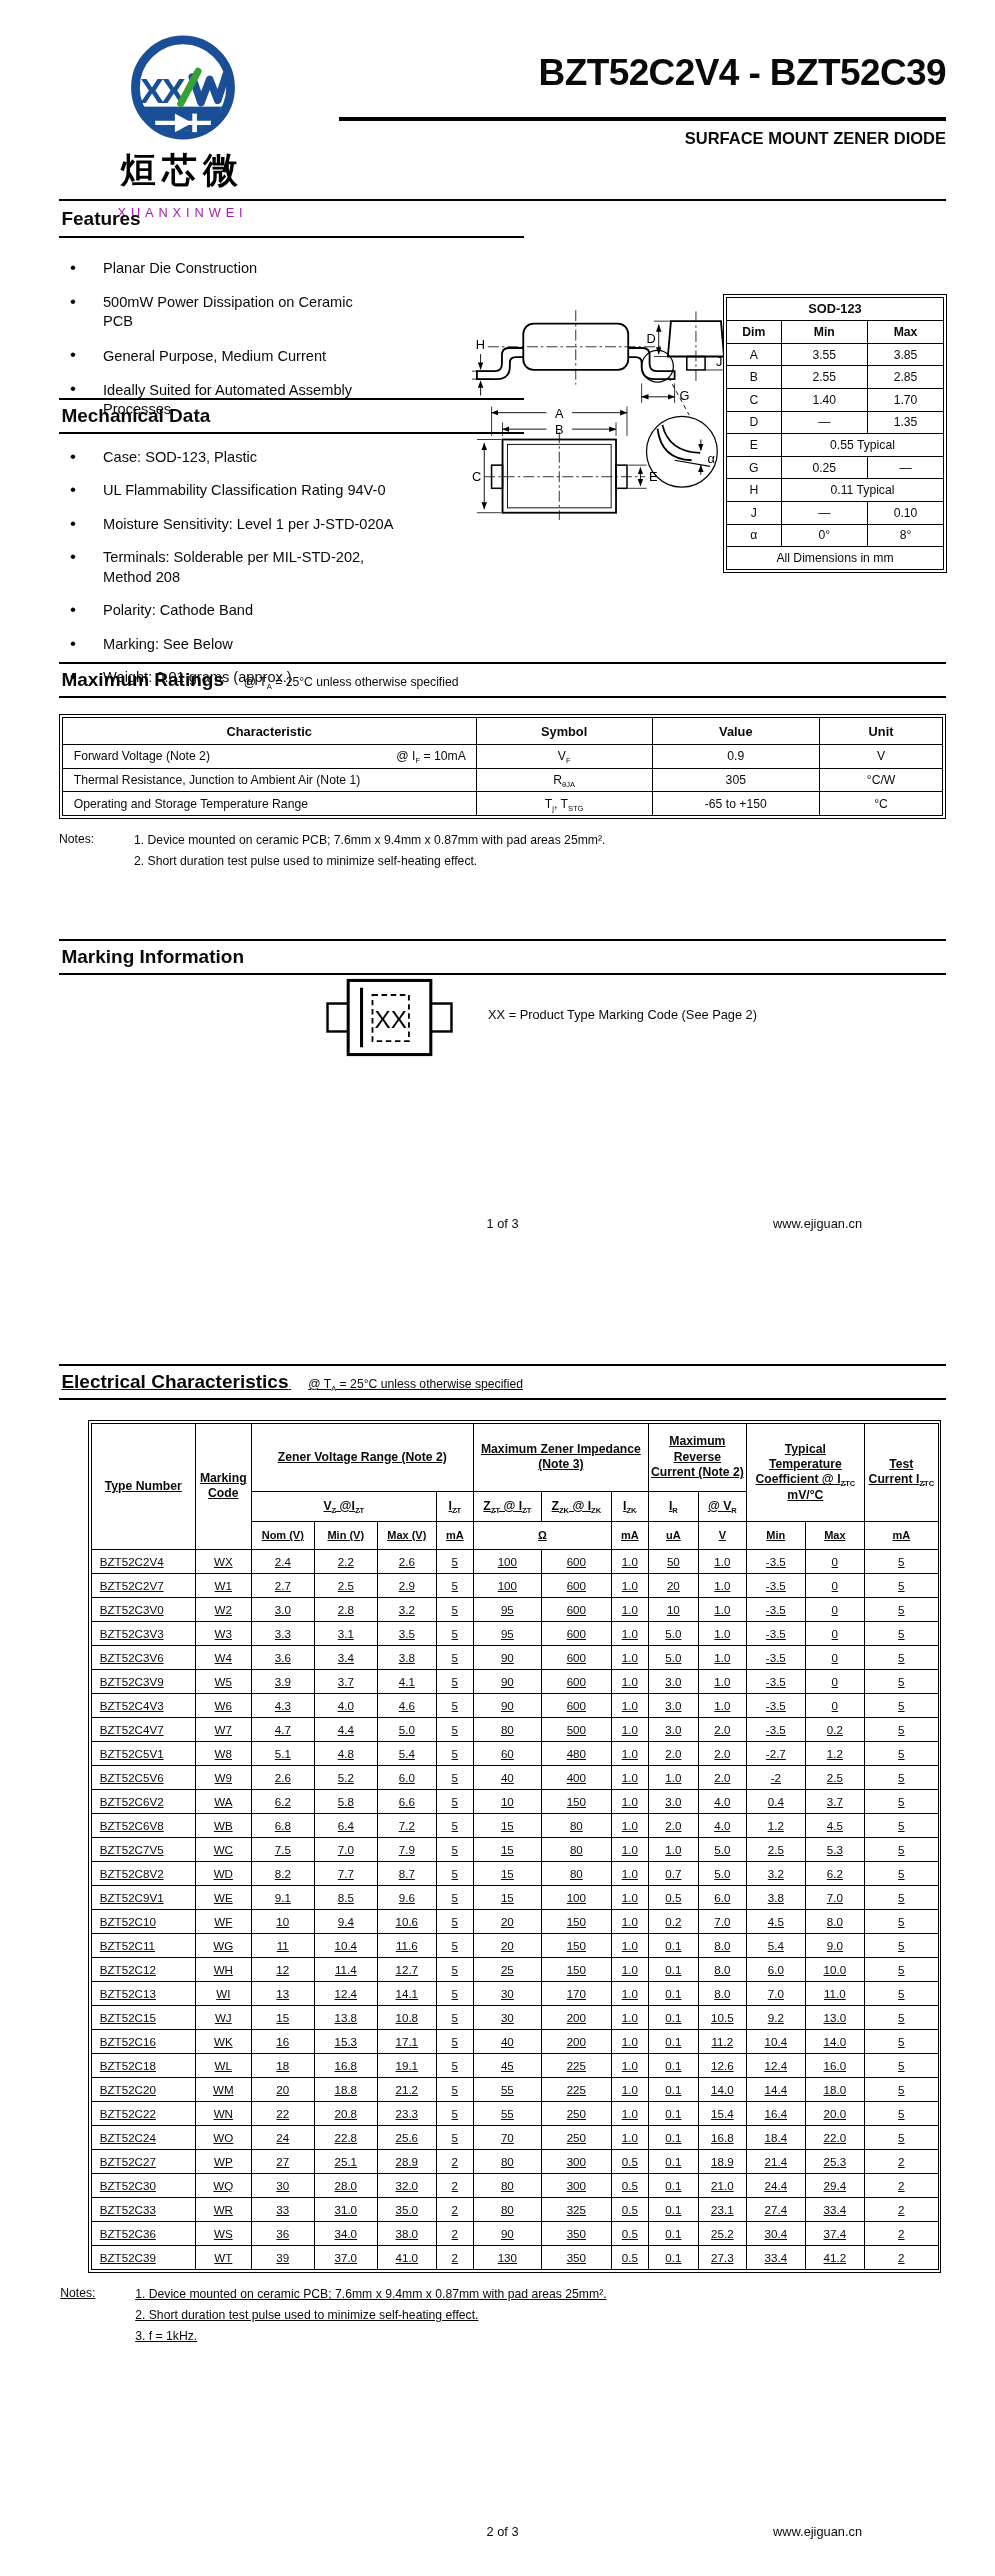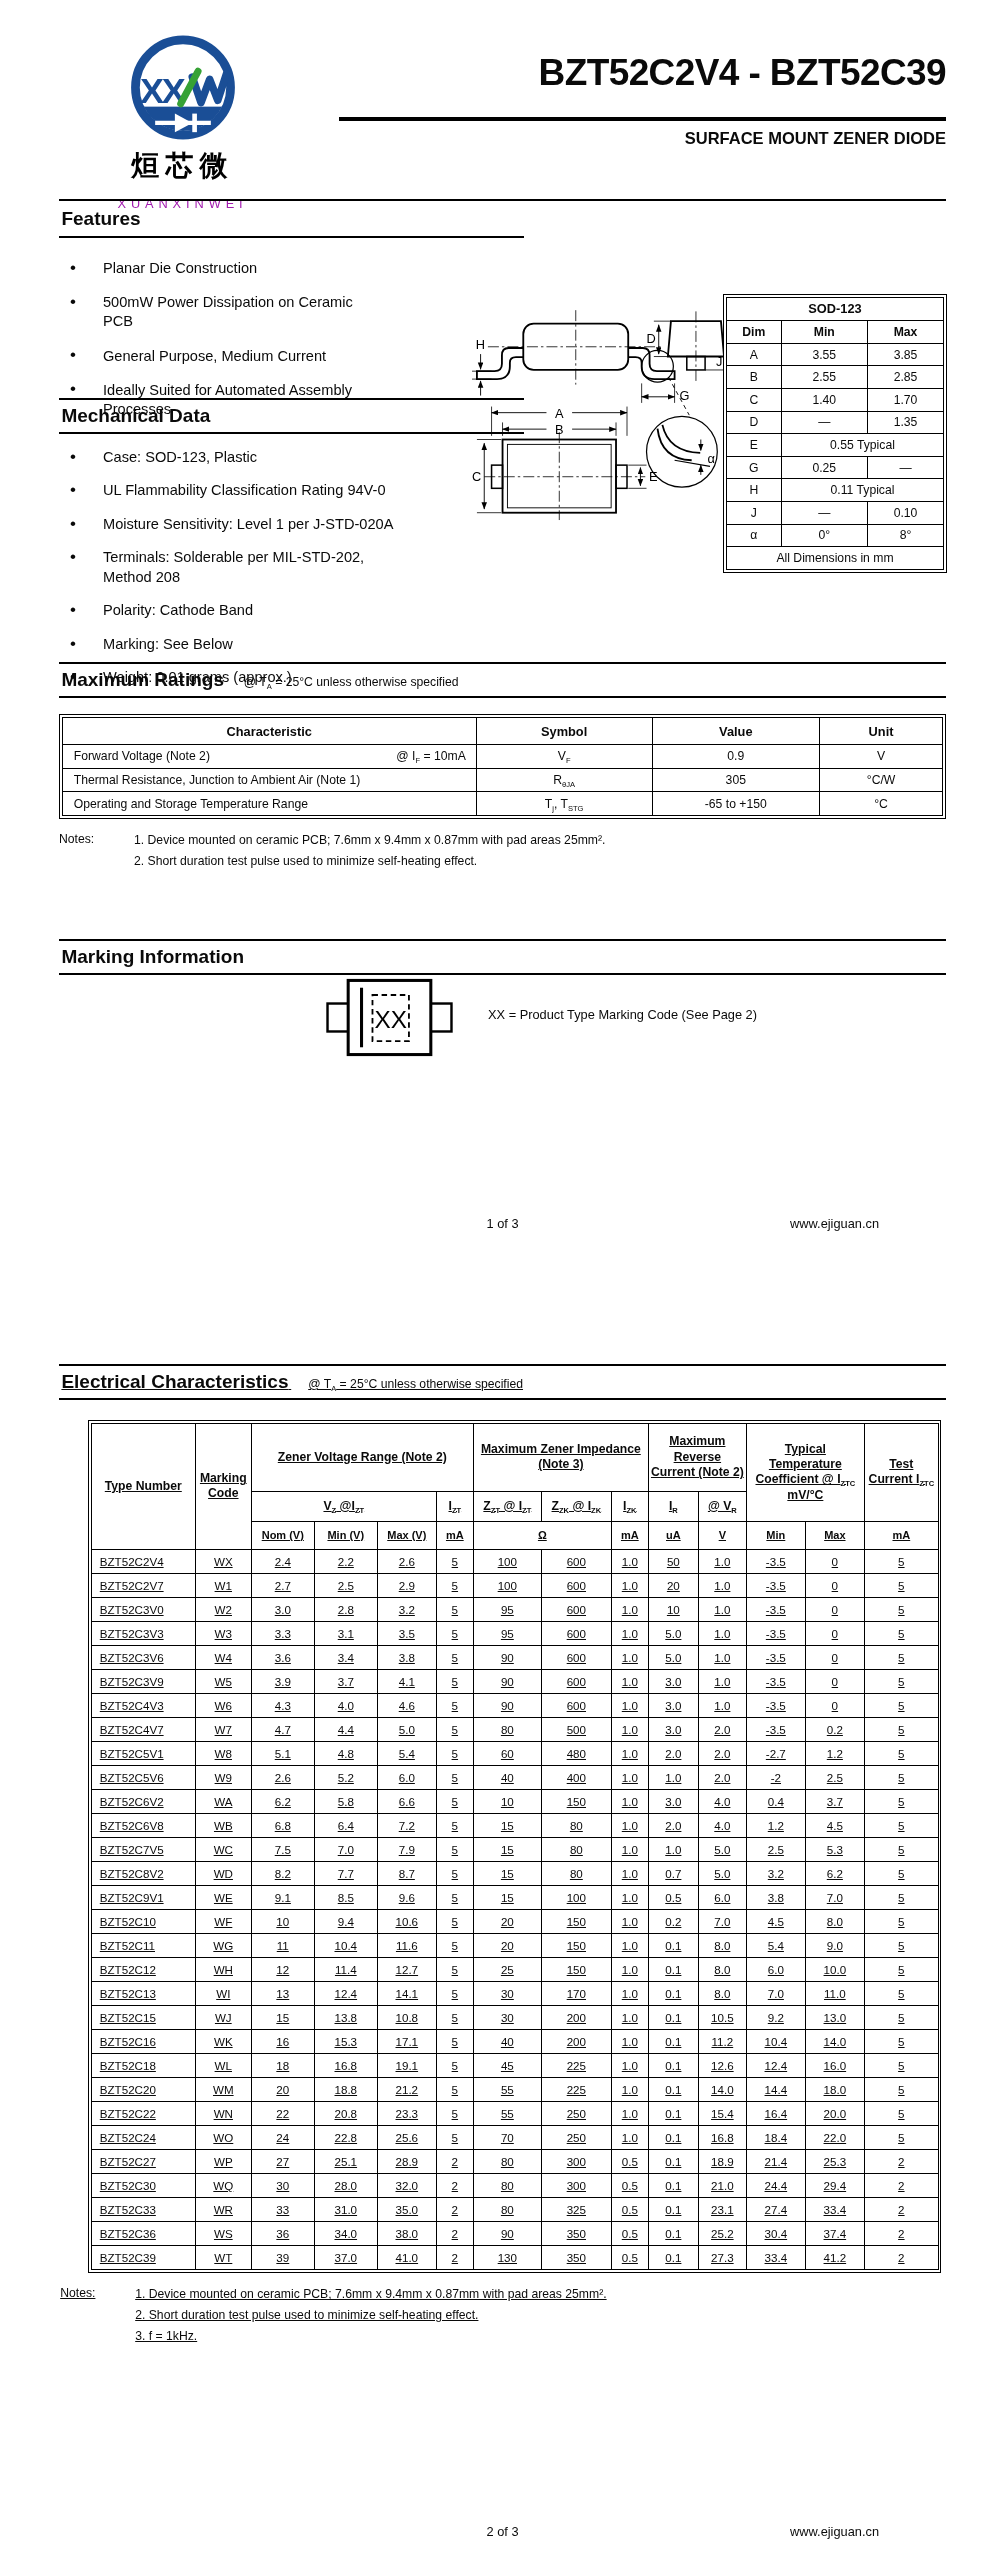--- a/index.html
+++ b/index.html
@@ -7,21 +7,21 @@
   body {
     width:995px; margin:0 auto; color:#0a0a0a;
     font-family:"Liberation Sans", sans-serif;
     -webkit-font-smoothing:antialiased;
   }
   .page { position:relative; width:995px; height:1288px; background:#fff; overflow:hidden; }
 
   
   .brand { position:absolute; left:91px; top:29px; width:183px; text-align:center; }
   .brand svg { display:block; margin:0 auto; }
-  .brand-cn { font-size:28px; font-weight:bold; letter-spacing:6.1px; color:#000; margin-top:1.2px; font-family:"DejaVu Sans", sans-serif; }
+  .brand-cn { font-size:35px; font-weight:bold; letter-spacing:6.1px; color:#000; margin-top:1.2px; font-family:"DejaVu Sans", sans-serif; }
   .brand-en { font-size:12.8px; letter-spacing:4.9px; color:#a21caf; margin-top:11px; }
 
   
   .doc-title { position:absolute; right:49px; top:52px; font-size:37px; font-weight:bold; letter-spacing:-0.6px; }
   .title-rule { position:absolute; left:339px; top:117px; width:607px; height:3.7px; background:#000; }
   .doc-subtitle { position:absolute; right:49px; top:129px; font-size:16.5px; font-weight:bold; }
   .full-rule { position:absolute; left:59px; top:199px; width:887px; height:2.4px; background:#000; }
 
   
   .sechead { border-bottom:2.4px solid #000; padding:2.4px 0 5.5px 2.4px; }
@@ -66,21 +66,21 @@
   .notes .nlines li { list-style:none; margin-bottom:4.3px; line-height:16.5px; }
 
   
   .marking-sec { position:absolute; left:59px; top:939px; width:887px; }
   .mark-fig { position:absolute; left:326px; top:978px; }
   .mark-note { position:absolute; left:488px; top:1007px; font-size:12.8px; }
 
   
   .pgfoot { position:absolute; left:59px; width:887px; height:18.3px; font-size:12.8px; }
   .pgfoot .pgnum { position:absolute; left:50%; transform:translateX(-50%); }
-  .pgfoot .site { position:absolute; right:67px; }
+  .pgfoot .site { position:absolute; right:84px; }
 
   
   .elec-sec { position:absolute; left:59px; top:76px; width:887px;text-decoration:underline; }
   .elec-wrap { margin:19.5px 0 0 29px; width:853px; }
   table.elec { table-layout:fixed; }
   .elec th { font-weight:bold; font-size:12.2px; padding:1.2px 1.8px; line-height:15.2px; }
   .elec tr.h1 th { height:68px; }
   .elec tr.h2 th { height:30.5px; }
   .elec tr.h3 th { height:28px; font-size:11px; }
   .elec td { font-size:11.6px; padding:0 1.8px; height:24px; }

